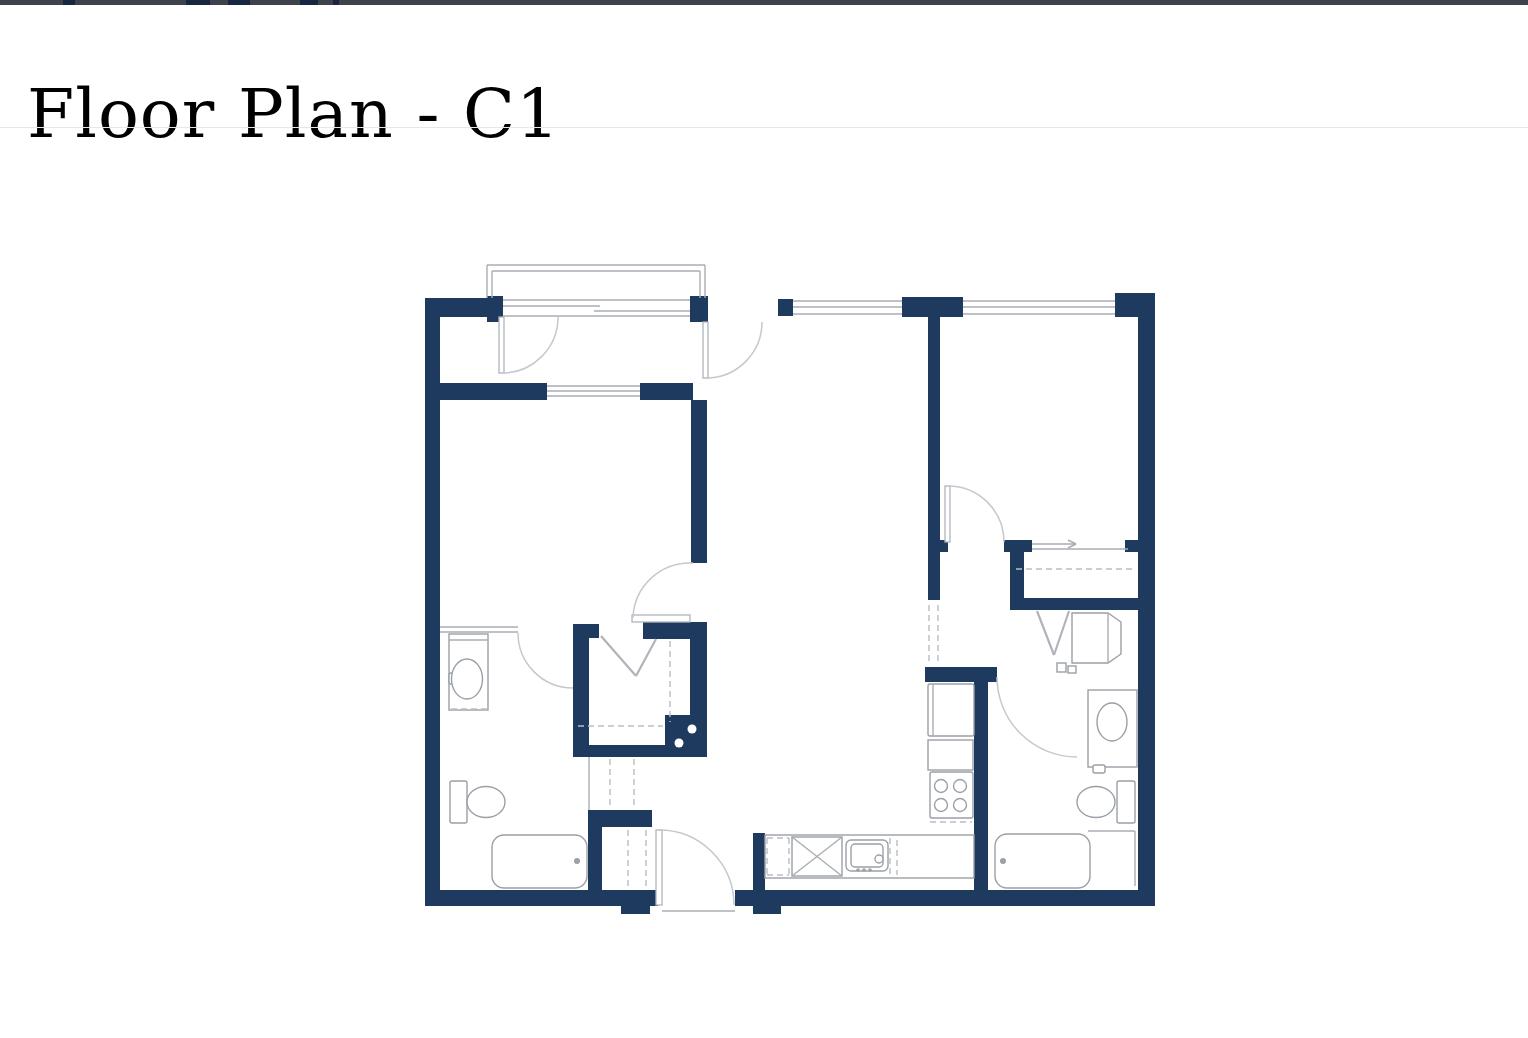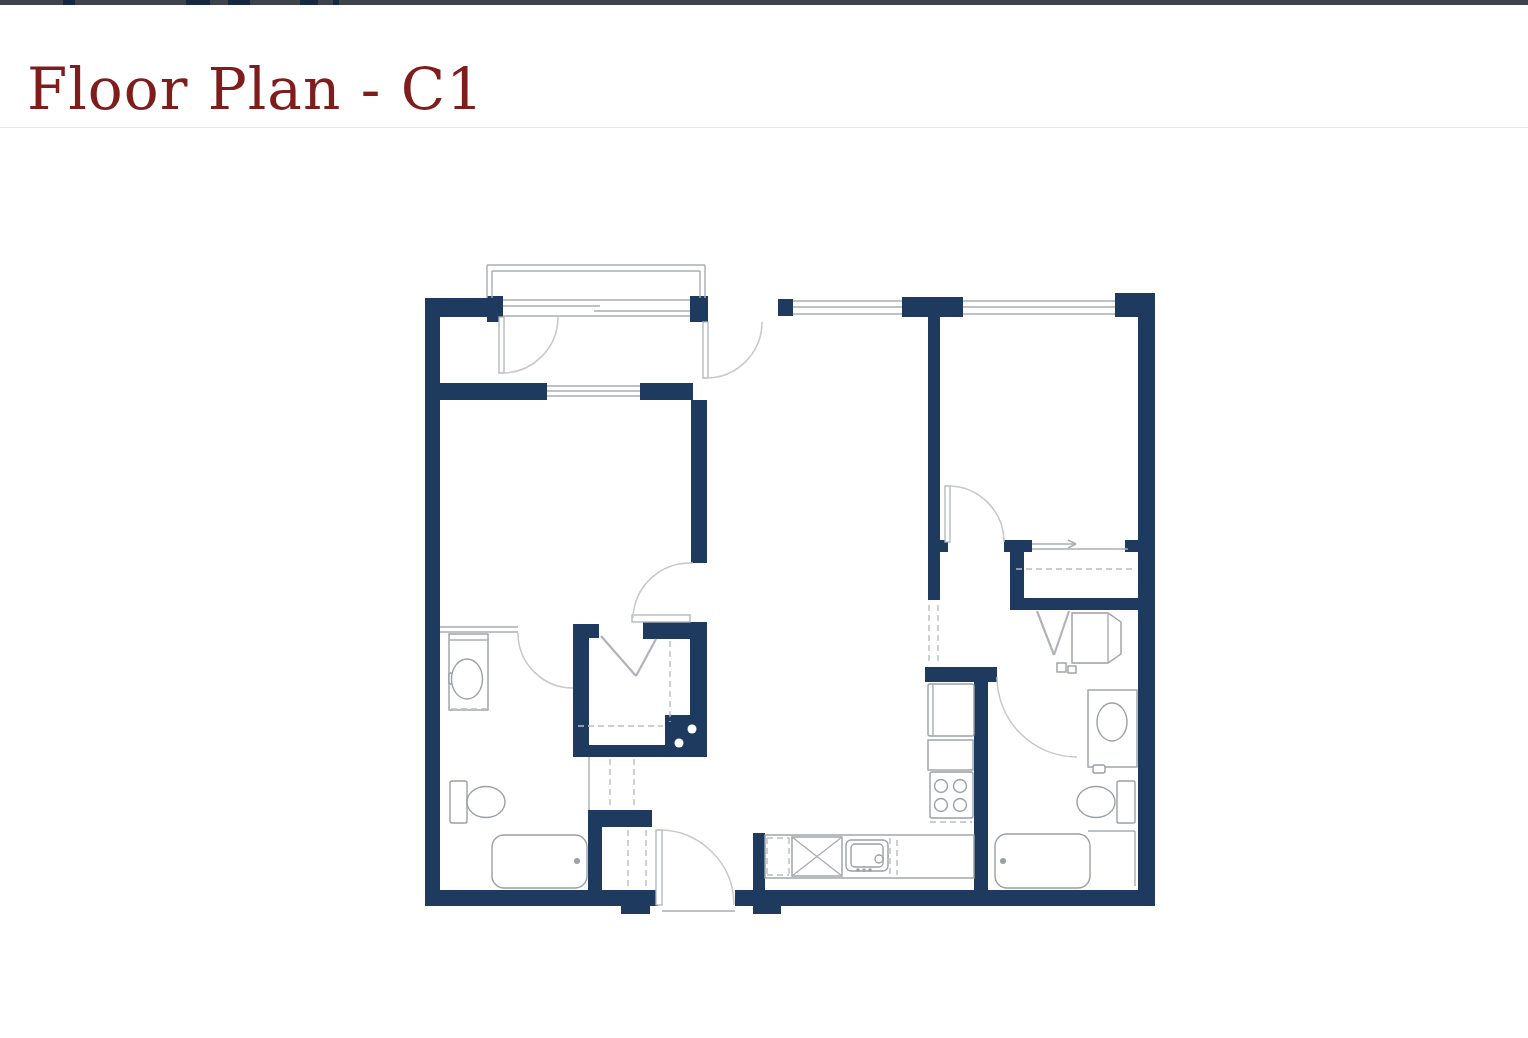--- a/index.html
+++ b/index.html
@@ -3,23 +3,23 @@
 <meta charset="utf-8">
 <style>
   html,body{margin:0;padding:0;}
   body{
     width:1528px;height:1038px;position:relative;background:#ffffff;
     font-family:"Liberation Sans",sans-serif;overflow:hidden;
   }
   .topbar{position:absolute;left:0;top:0;width:1528px;height:5px;}
   .topbar .mark{position:absolute;top:0;height:5px;}
   .page-title{
-    position:absolute;left:27px;top:16px;
+    position:absolute;left:27px;top:28px;
     font-family:"DejaVu Serif","Liberation Serif",serif;
-    font-size:58px;font-weight:500;color:#7f1d1d;letter-spacing:1px;
+    font-size:68px;font-weight:500;color:#000000;letter-spacing:1px;
   }
   .divider{position:absolute;left:0;top:127px;width:1528px;height:1px;background:#e7e7e7;}
   .plan-wrap{position:absolute;left:415px;top:255px;width:755px;height:670px;}
   svg{display:block;}
 </style>
 </head>
 <body>
 
 <div class="topbar" style="background: rgb(62, 67, 75);">
     <div class="mark" style="left: 63px; width: 12px; background: rgb(24, 39, 65);"></div>

